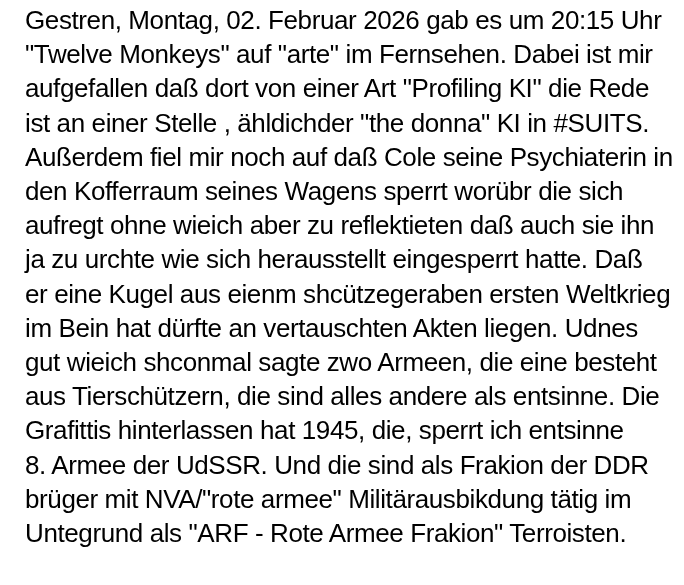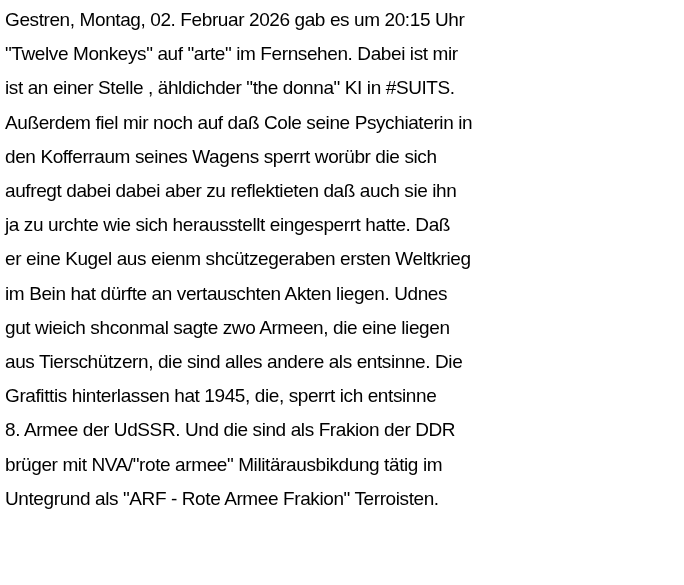--- a/index.html
+++ b/index.html
@@ -10,43 +10,45 @@
   .page {
     width: 684px;
     height: 585px;
     overflow: hidden;
     background: #ffffff;
     box-sizing: border-box;
     padding: 3px 0 0 5px;
   }
   .paragraph {
     font-family: "Liberation Sans", "DejaVu Sans", sans-serif;
-    font-size: 19px;
+    font-size: 26px;
     line-height: 34.2px;
     letter-spacing: -0.4px;
     color: #000000;
+    margin-left: 20px;
   }
   .text-line {
     white-space: pre;   
   }
 </style>
 </head>
 <body>
 
 <div class="page">
   <div class="paragraph">
       <div class="text-line">Gestren, Montag, 02. Februar 2026 gab es um 20:15 Uhr</div>
       <div class="text-line">"Twelve Monkeys" auf "arte" im Fernsehen. Dabei ist mir</div>
+      <div class="text-line">aufgefallen daß dort von einer Art "Profiling KI" die Rede</div>
       <div class="text-line">ist an einer Stelle , ähldichder "the donna" KI in #SUITS.</div>
       <div class="text-line">Außerdem fiel mir noch auf daß Cole seine Psychiaterin in</div>
       <div class="text-line">den Kofferraum seines Wagens sperrt worübr die sich</div>
-      <div class="text-line">aufregt dabei dabei aber zu reflektieten daß auch sie ihn</div>
+      <div class="text-line">aufregt ohne wieich aber zu reflektieten daß auch sie ihn</div>
       <div class="text-line">ja zu urchte wie sich herausstellt eingesperrt hatte. Daß</div>
       <div class="text-line">er eine Kugel aus eienm shcützegeraben ersten Weltkrieg</div>
       <div class="text-line">im Bein hat dürfte an vertauschten Akten liegen. Udnes</div>
-      <div class="text-line">gut wieich shconmal sagte zwo Armeen, die eine liegen</div>
+      <div class="text-line">gut wieich shconmal sagte zwo Armeen, die eine besteht</div>
       <div class="text-line">aus Tierschützern, die sind alles andere als entsinne. Die</div>
       <div class="text-line">Grafittis hinterlassen hat 1945, die, sperrt ich entsinne</div>
       <div class="text-line">8. Armee der UdSSR. Und die sind als Frakion der DDR</div>
       <div class="text-line">brüger mit NVA/"rote armee" Militärausbikdung tätig im</div>
       <div class="text-line">Untegrund als "ARF - Rote Armee Frakion" Terroisten.</div>
     </div>
 </div>
 
 </body></html>

